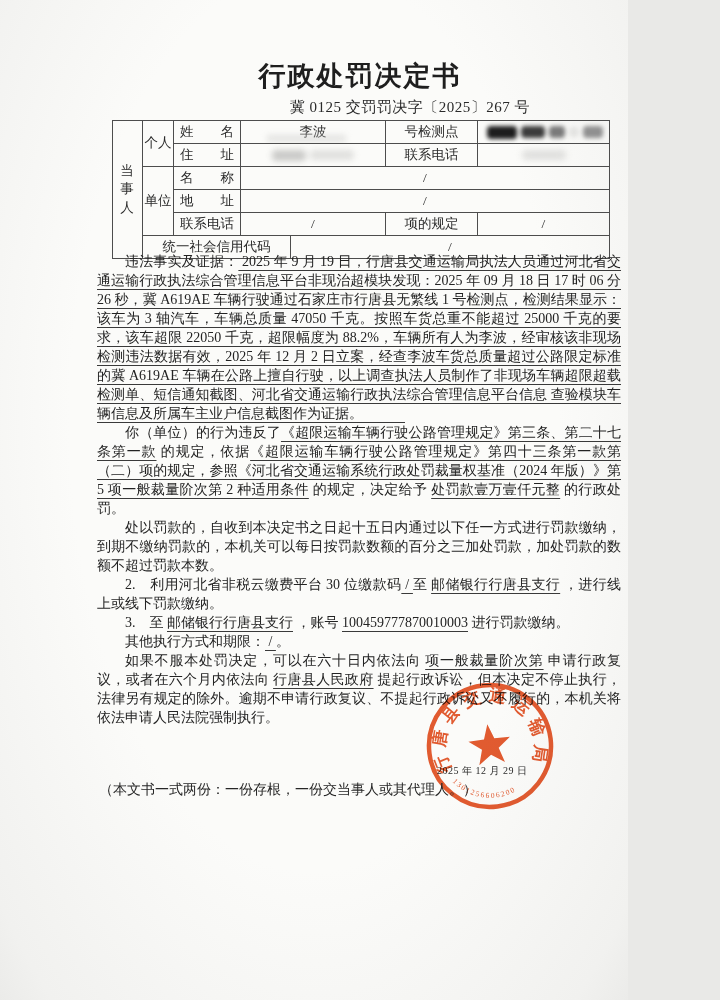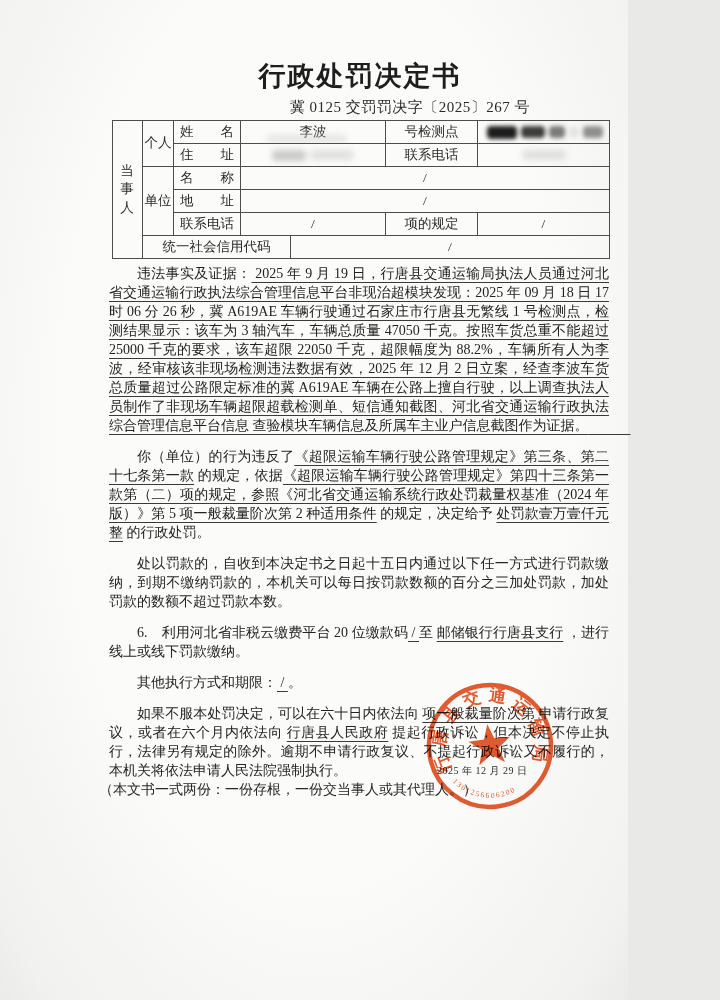--- a/index.html
+++ b/index.html
@@ -43,21 +43,21 @@
   .redact-light .c1{width:34px;height:11px;background:#b9b9b7;}
   .redact-light .c2{width:44px;height:10px;background:#d7d7d5;}
   .name-smudge{
     position:absolute;left:18%;bottom:1px;width:55%;height:7px;
     background:#cfcfcd;filter:blur(3px);opacity:.55;
   }
   .body-text{
     position:absolute;left:97px;top:252px;width:524px;
     font-size:14px;line-height:19px;text-align:justify;color:#232323;
   }
-  .body-text p{margin:12px;text-indent:2em;}
+  .body-text p{margin:0;text-indent:2em;}
   .u{text-decoration:underline;text-decoration-thickness:1px;text-underline-offset:3.5px;text-decoration-color:#3a3a3a;}
   .date-line{
     position:absolute;left:437px;top:764px;font-size:10px;color:#2b2b2b;letter-spacing:0.5px;
   }
   .footer-note{
     position:absolute;left:99px;top:781px;font-size:14px;color:#262626;
   }
   .seal{
     position:absolute;left:424px;top:680px;width:132px;height:132px;
     transform:rotate(-7deg);
@@ -138,21 +138,22 @@
         <td colspan="3">统一社会信用代码</td>
         <td colspan="3">/</td>
       </tr>
     </tbody>
   </table>
 
   <div class="body-text">
     <p><span>违法事实及证据：</span><span class="u"> 2025 年 9 月 19 日，行唐县交通运输局执法人员通过河北省交通运输行政执法综合管理信息平台非现治超模块发现：2025 年 09 月 18 日 17 时 06 分 26 秒，冀 A619AE 车辆行驶通过石家庄市行唐县无繁线 1 号检测点，检测结果显示：该车为 3 轴汽车，车辆总质量 47050 千克。按照车货总重不能超过 25000 千克的要求，该车超限 22050 千克，超限幅度为 88.2%，车辆所有人为李波，经审核该非现场检测违法数据有效，2025 年 12 月 2 日立案，经查李波车货总质量超过公路限定标准的冀 A619AE 车辆在公路上擅自行驶，以上调查执法人员制作了非现场车辆超限超载检测单、短信通知截图、河北省交通运输行政执法综合管理信息平台信息 查验模块车辆信息及所属车主业户信息截图作为证据。</span><span class="u">　　　</span></p>
     <p><span>你（单位）的行为违反了</span><span class="u">《超限运输车辆行驶公路管理规定》第三条、第二十七条第一款</span><span> 的规定，依据</span><span class="u">《超限运输车辆行驶公路管理规定》第四十三条第一款第（二）项的规定，参照《河北省交通运输系统行政处罚裁量权基准（2024 年版）》第 5 项一般裁量阶次第 2 种适用条件</span><span> 的规定，决定给予 </span><span class="u">处罚款壹万壹仟元整</span><span> 的行政处罚。</span></p>
     <p><span>处以罚款的，自收到本决定书之日起十五日内通过以下任一方式进行罚款缴纳，到期不缴纳罚款的，本机关可以每日按罚款数额的百分之三加处罚款，加处罚款的数额不超过罚款本数。</span></p>
-    <p><span>6.　利用河北省非税云缴费平台 20 位缴款码</span><span class="u">&nbsp;/&nbsp;</span><span>至 </span><span class="u">邮储银行行唐县支行</span><span> ，进行线上或线下罚款缴纳。</span></p>
+    <p><span>2.　利用河北省非税云缴费平台 30 位缴款码</span><span class="u">&nbsp;/&nbsp;</span><span>至 </span><span class="u">邮储银行行唐县支行</span><span> ，进行线上或线下罚款缴纳。</span></p>
+    <p><span>3.　至 </span><span class="u">邮储银行行唐县支行</span><span> ，账号 </span><span class="u">100459777870010003</span><span> 进行罚款缴纳。</span></p>
     <p><span>其他执行方式和期限：</span><span class="u">&nbsp;/&nbsp;</span><span>。</span></p>
     <p><span>如果不服本处罚决定，可以在六十日内依法向 </span><span class="u">项一般裁量阶次第</span><span> 申请行政复议，或者在六个月内依法向 </span><span class="u">行唐县人民政府</span><span> 提起行政诉讼，但本决定不停止执行，法律另有规定的除外。逾期不申请行政复议、不提起行政诉讼又不履行的，本机关将依法申请人民法院强制执行。</span></p>
   </div>
 
   <div class="date-line">2025 年 12 月 29 日</div>
 
   <div class="seal">
     <svg viewBox="0 0 132 132">
       <defs>
         <path id="arcTop" d="M 25.2 85 A 45 45 0 1 1 106.8 85"></path>

